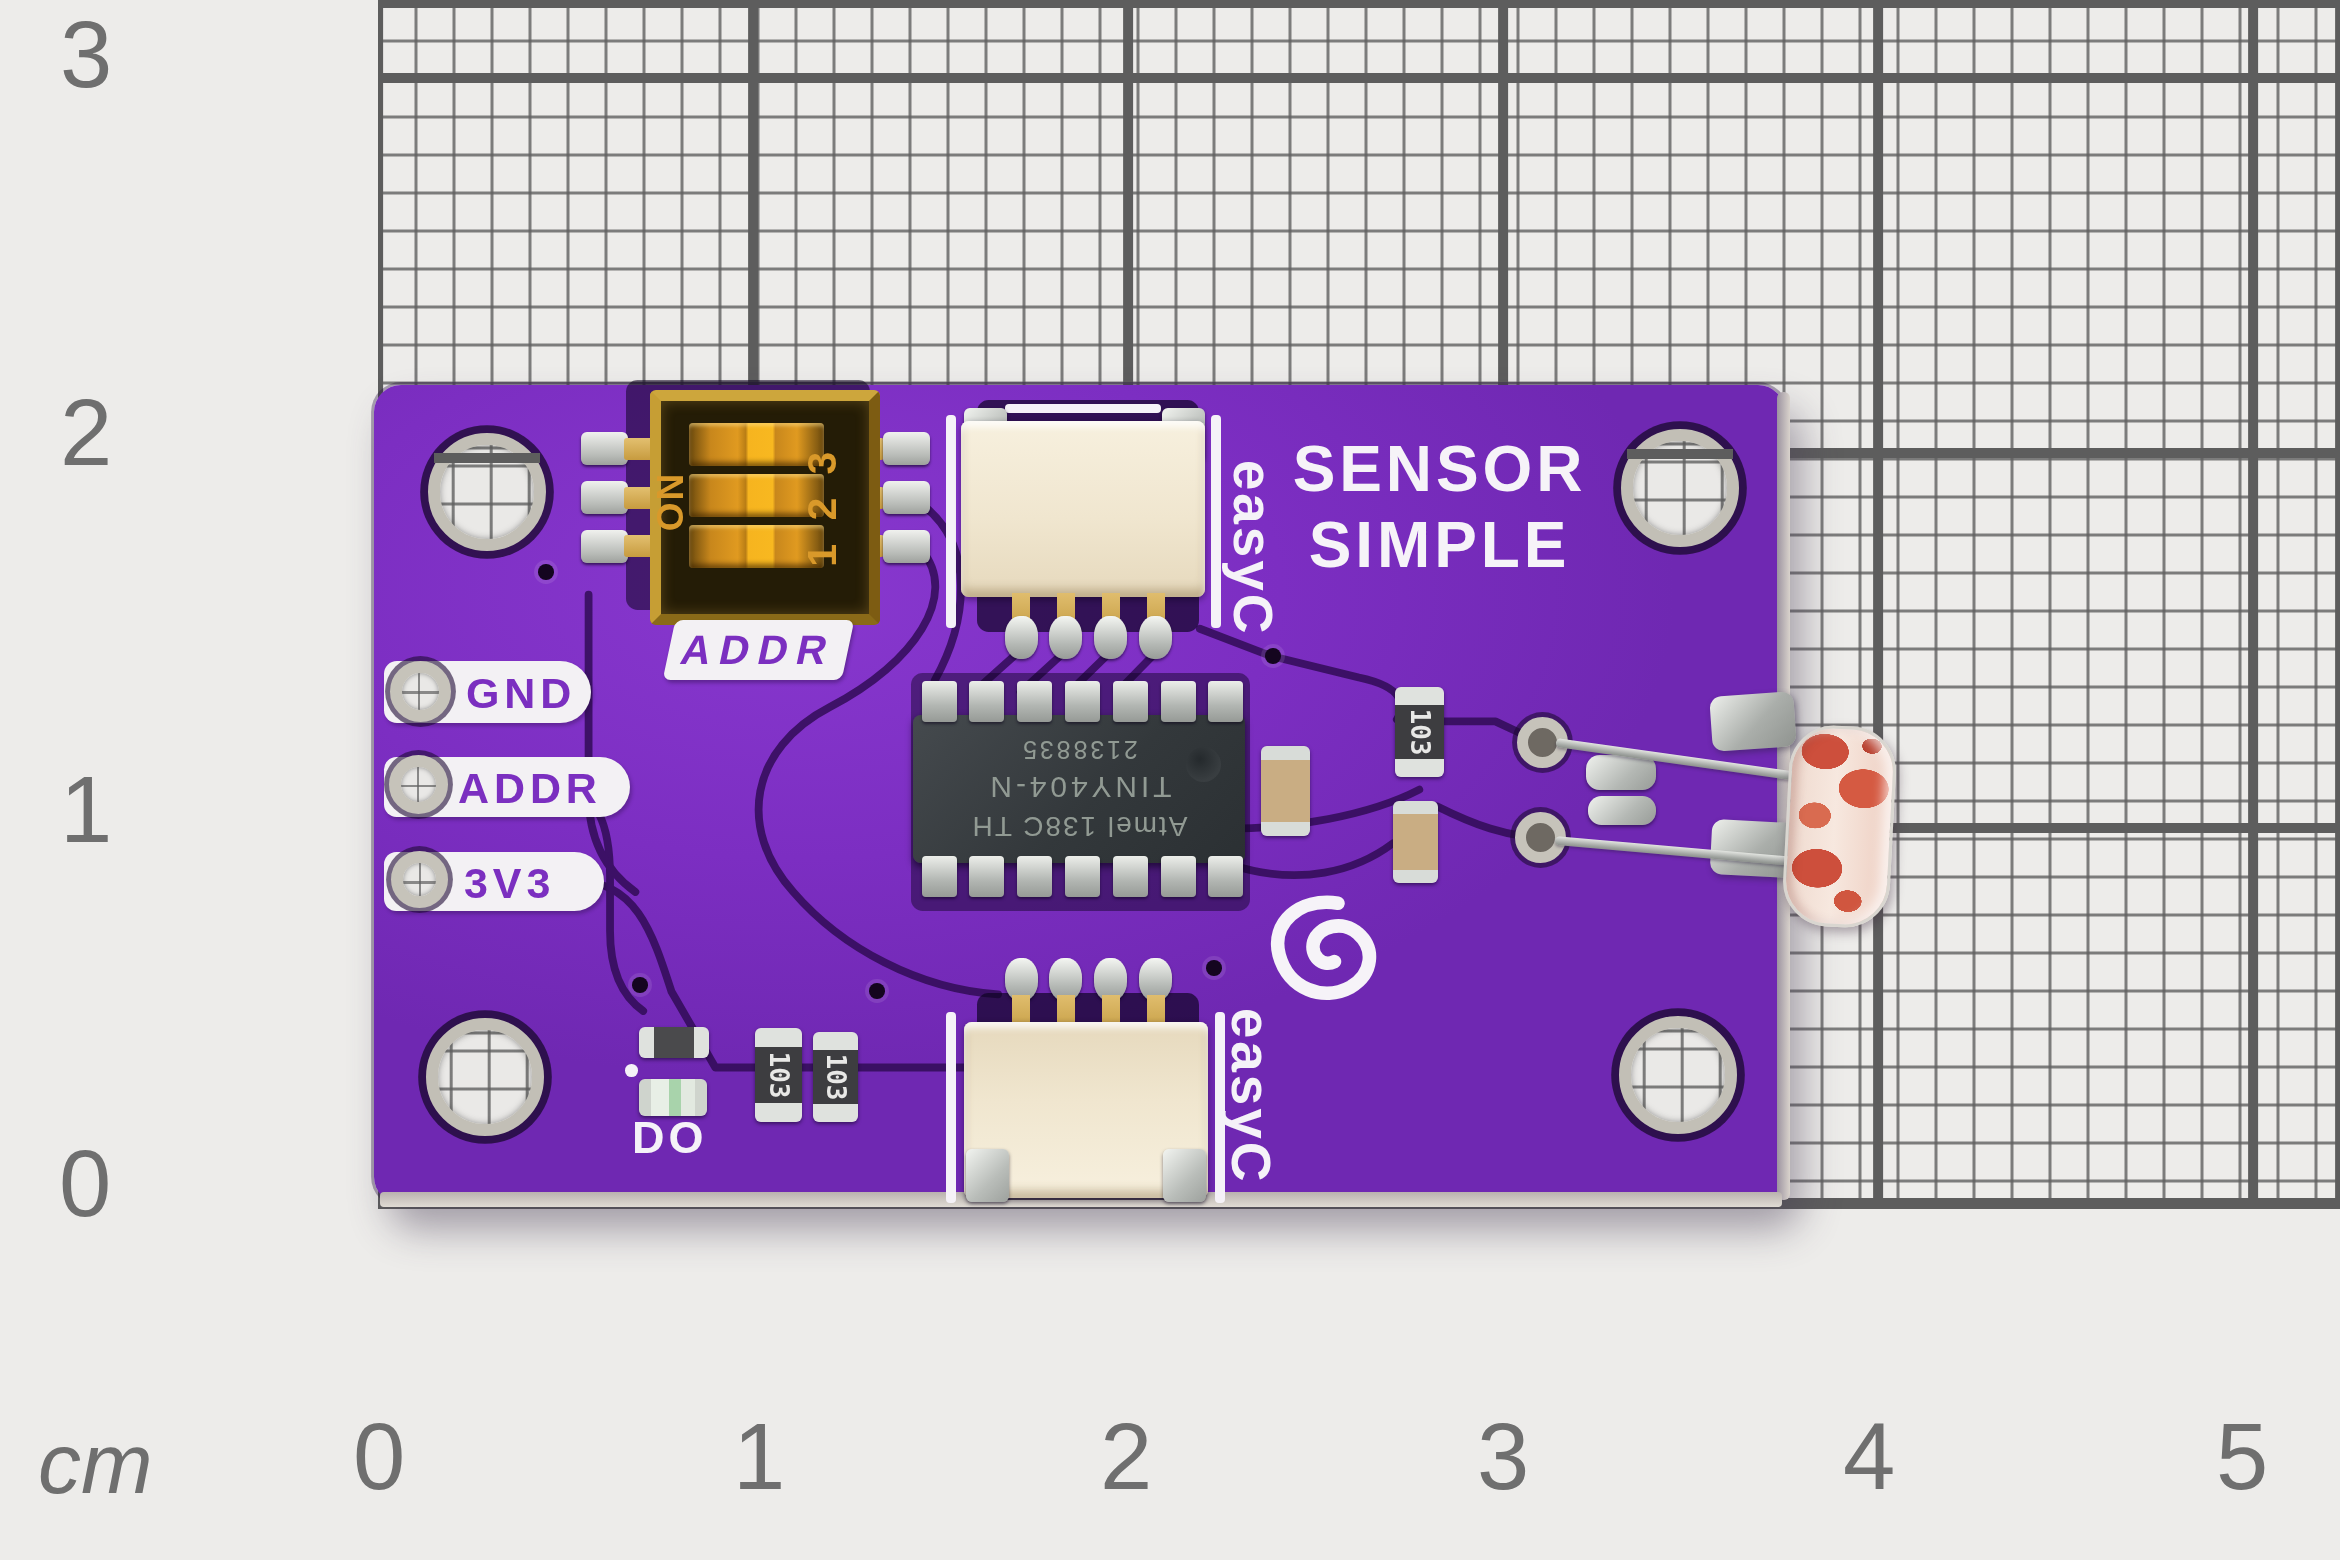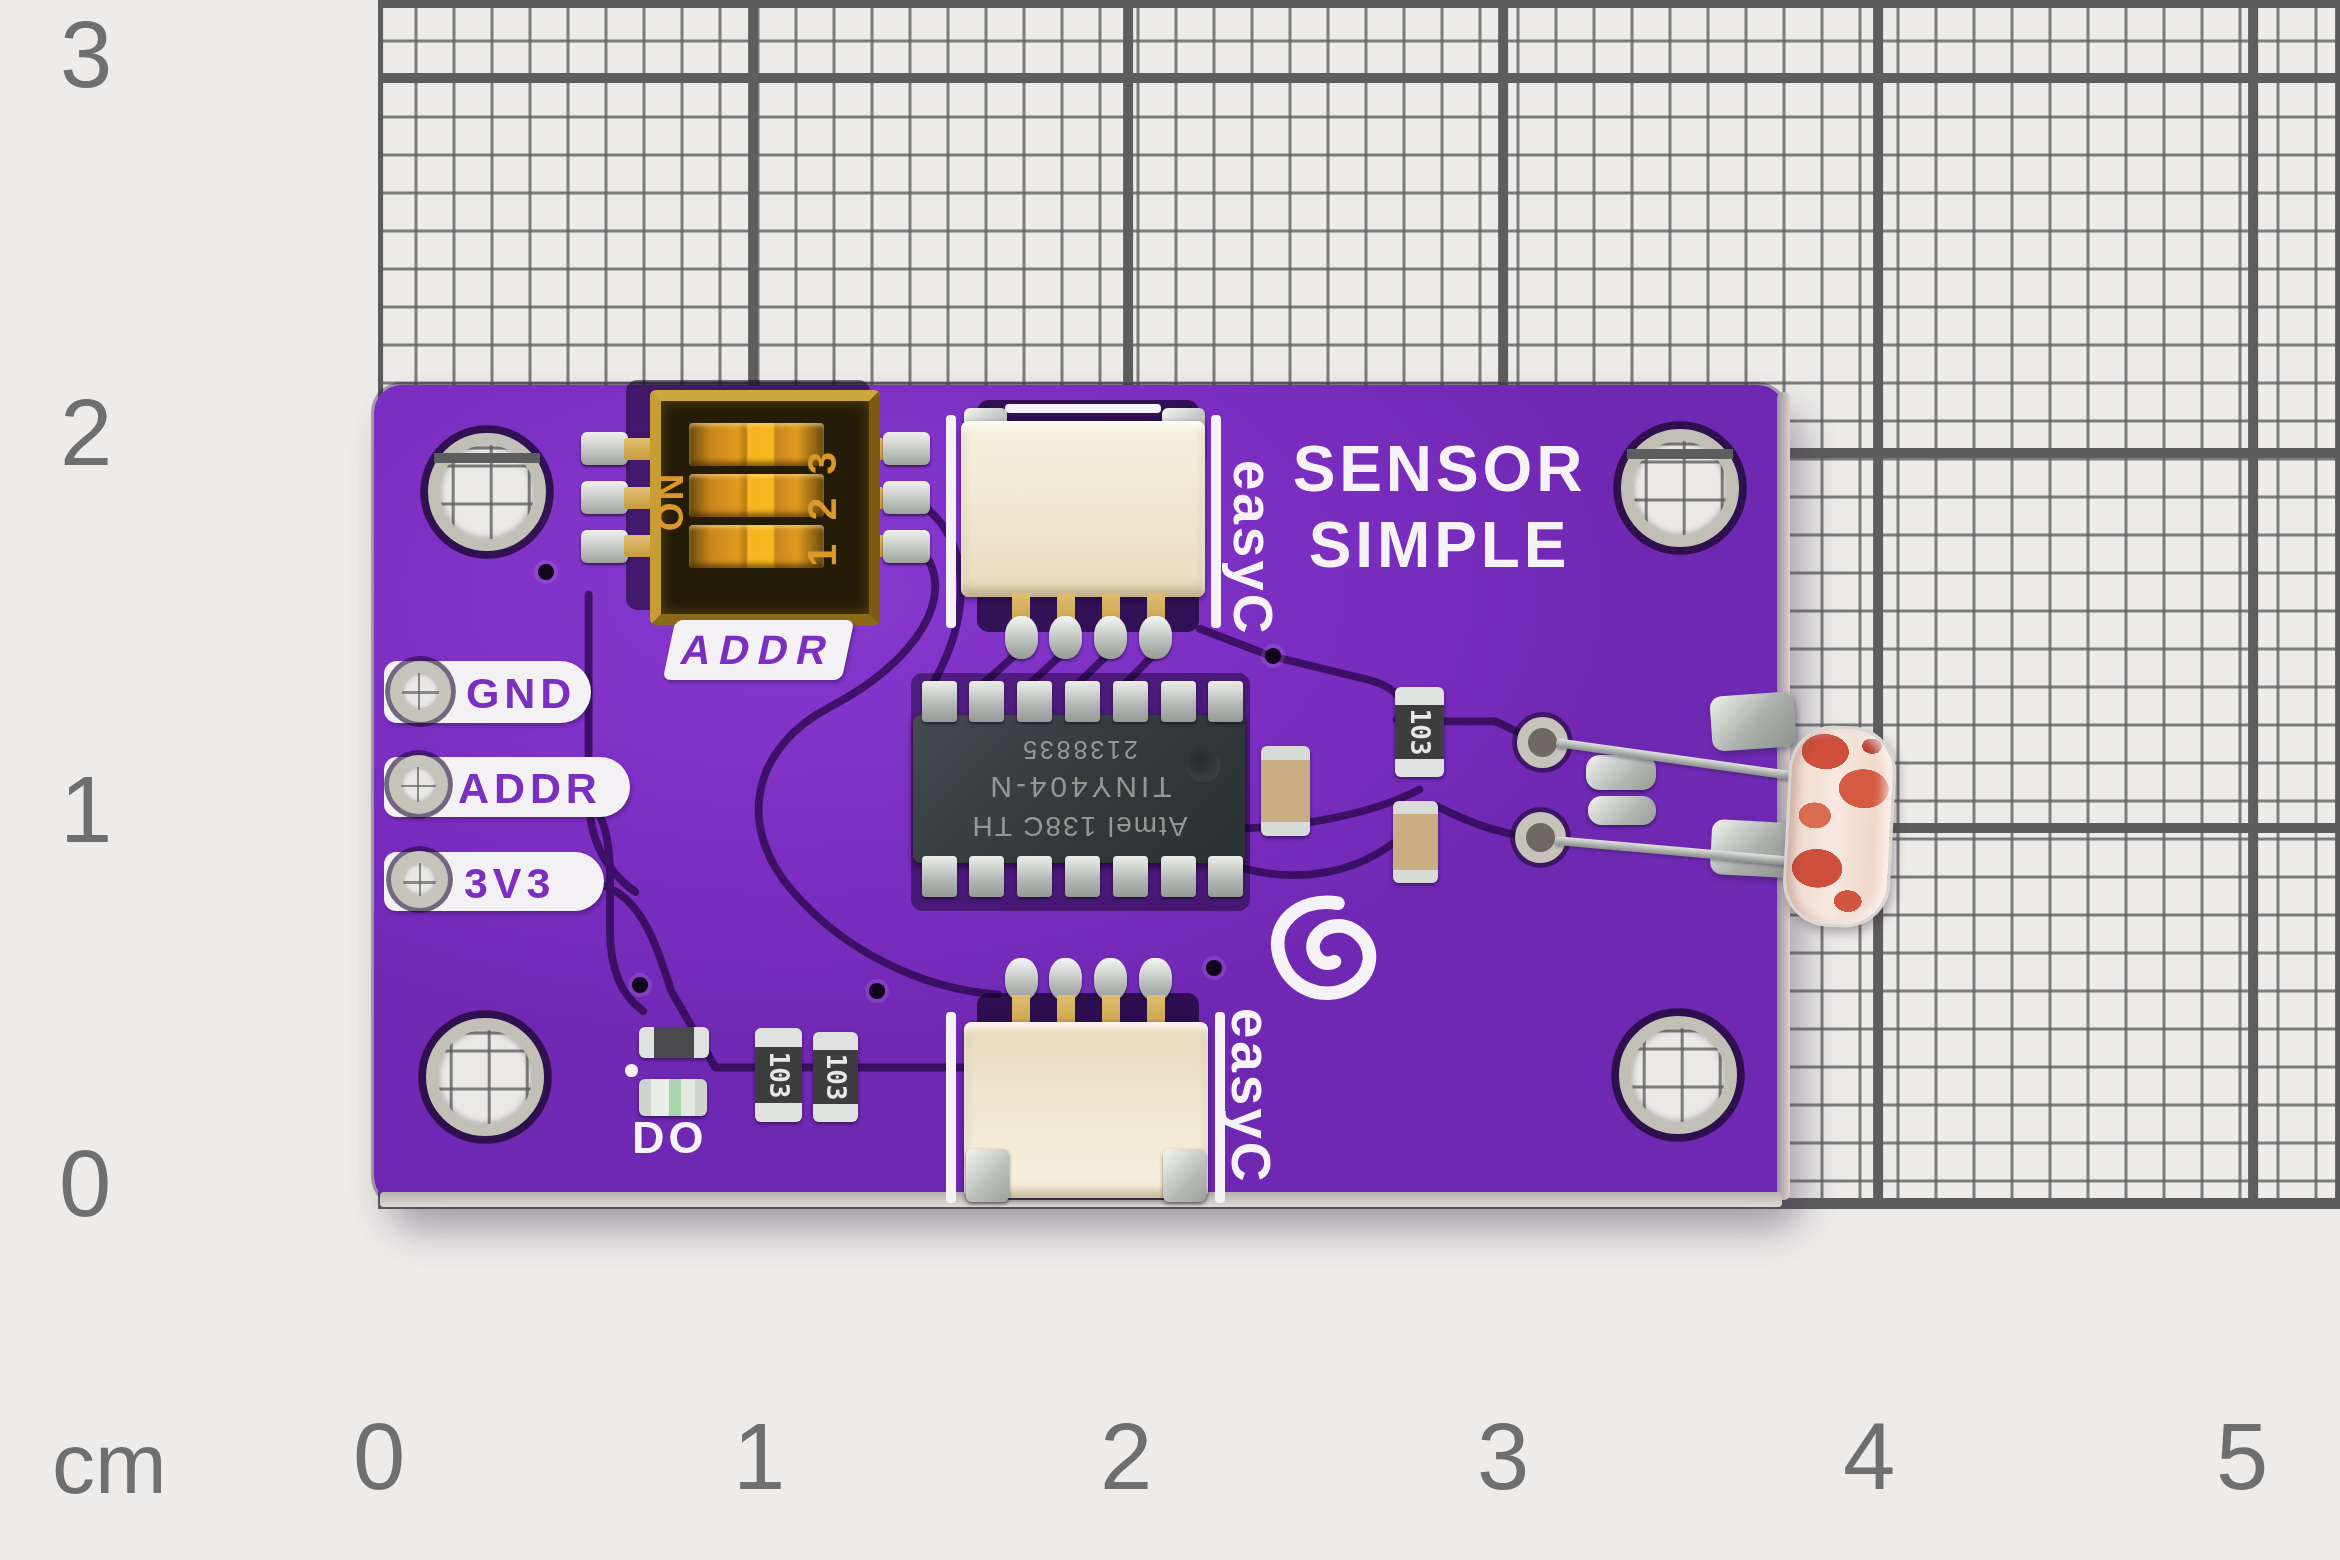--- a/index.html
+++ b/index.html
@@ -11,21 +11,21 @@
     background-image:
       repeating-linear-gradient(90deg,#5d5d5d 0 9.8px,transparent 9.8px 375px),
       repeating-linear-gradient(180deg,#5d5d5d 0 9.8px,transparent 9.8px 375px),
       repeating-linear-gradient(90deg,rgba(96,96,96,.8) 0 2.9px,transparent 2.9px 38px),
       repeating-linear-gradient(180deg,rgba(96,96,96,.8) 0 2.9px,transparent 2.9px 38px);
     background-position:-4.9px 0,0 73px,-1.5px 0,0 1.5px;}
   
   .rl{position:absolute;color:#6f6f6f;font-size:94px;font-weight:400;line-height:1;}
   #rl3{left:60px;top:7.8px;} #rl2{left:60px;top:386px;} #rl1{left:60px;top:763px;} #rl0{left:59px;top:1137px;}
   .rb{position:absolute;top:1410px;color:#6f6f6f;font-size:94px;line-height:1;}
-  #rcm{left:52px;font-size:86px;top:1420px;} #rb0{left:353px;} #rb1{left:733px;} #rb2{left:1100px;}
+  #rcm{left:38px;font-size:86px;top:1420px;font-style:italic;} #rb0{left:353px;} #rb1{left:733px;} #rb2{left:1100px;}
   #rb3{left:1477px;} #rb4{left:1843px;} #rb5{left:2216px;}
   
   #board{position:absolute;left:374px;top:385px;width:1411px;height:819px;border-radius:27px;
     background:radial-gradient(878px 488px at 30% 25%,#8838cf 0%,#7c2ec2 55%,#6f28b2 100%);
     box-shadow:0 0 0 2.9px rgba(35,12,60,.35), 15.6px 25px 39px rgba(70,60,85,.45);}
   #board-edge-r{position:absolute;left:1777px;top:392px;width:12.7px;height:808px;border-radius:5.9px;
     background:linear-gradient(90deg,#9c93a0,#d9d3cc);}
   #board-edge-b{position:absolute;left:380px;top:1192px;width:1402px;height:14.6px;border-radius:3.9px;
     background:linear-gradient(180deg,#b9b2ae,#e0dbd4);}
   

